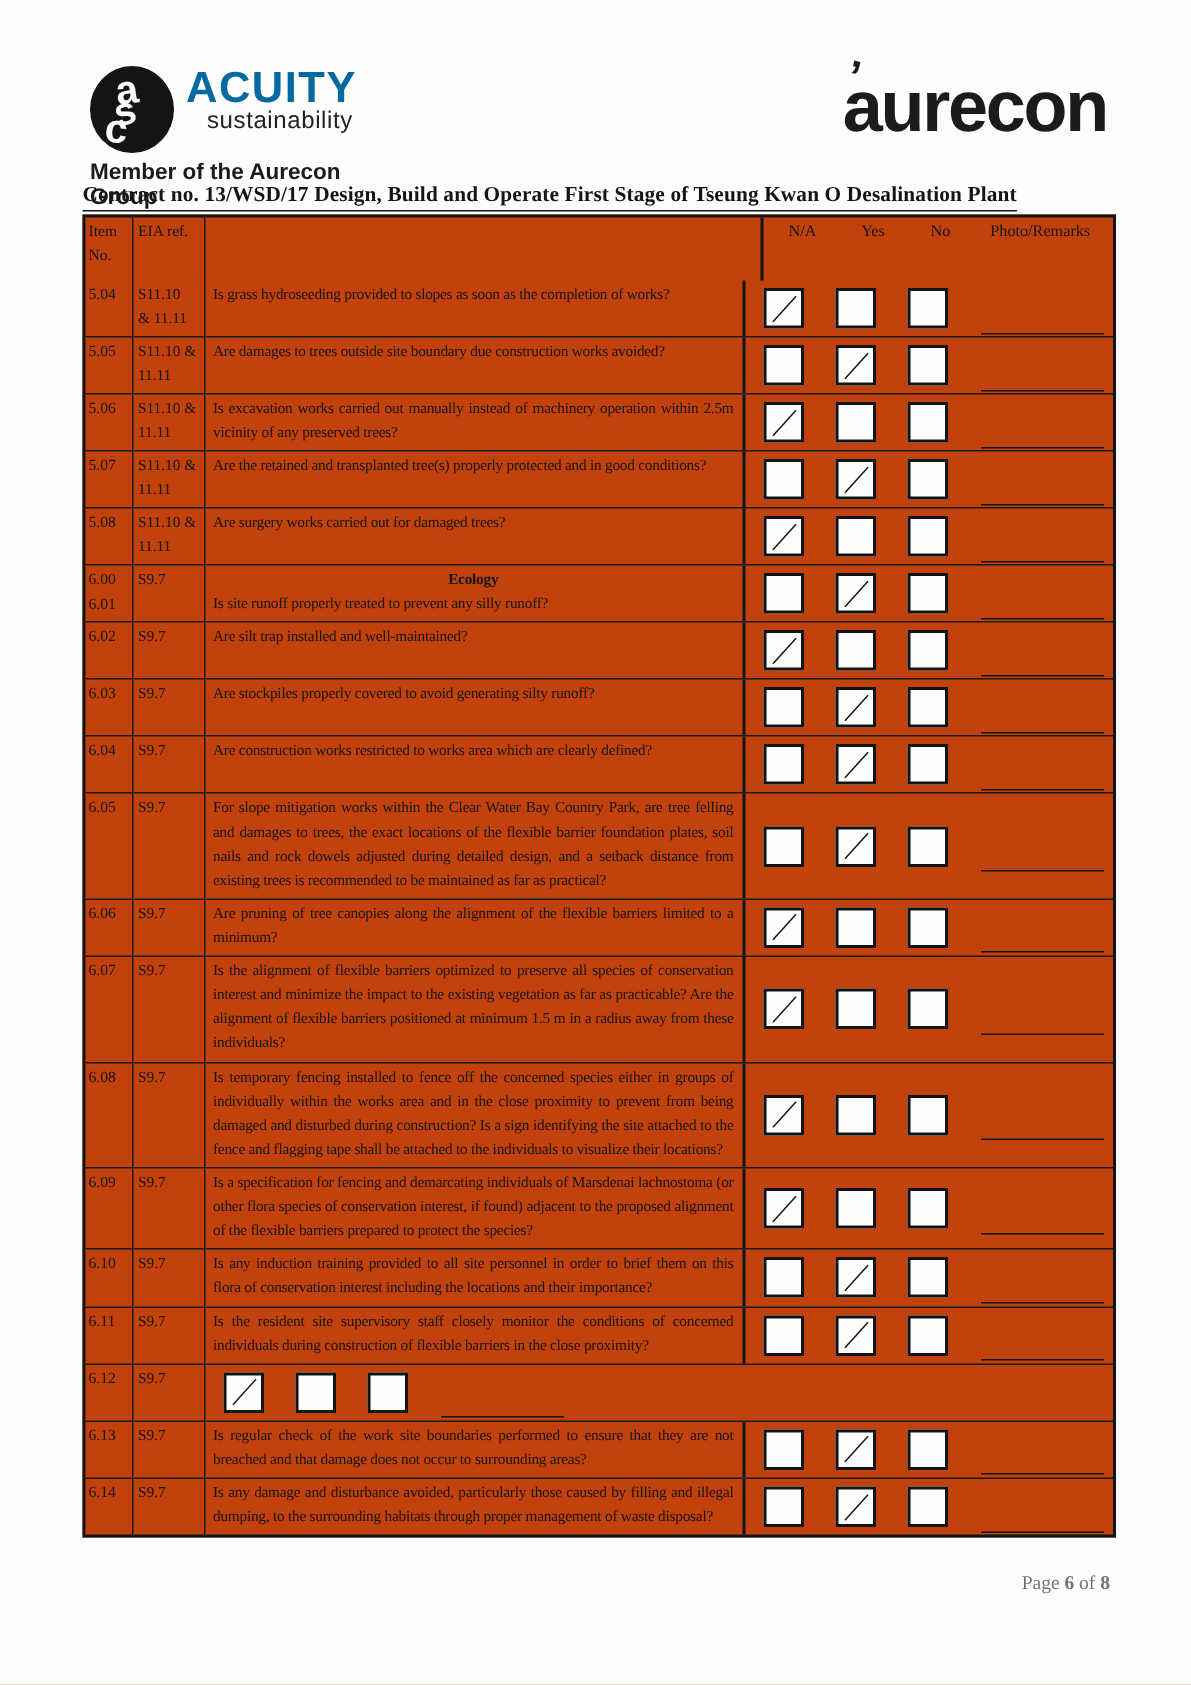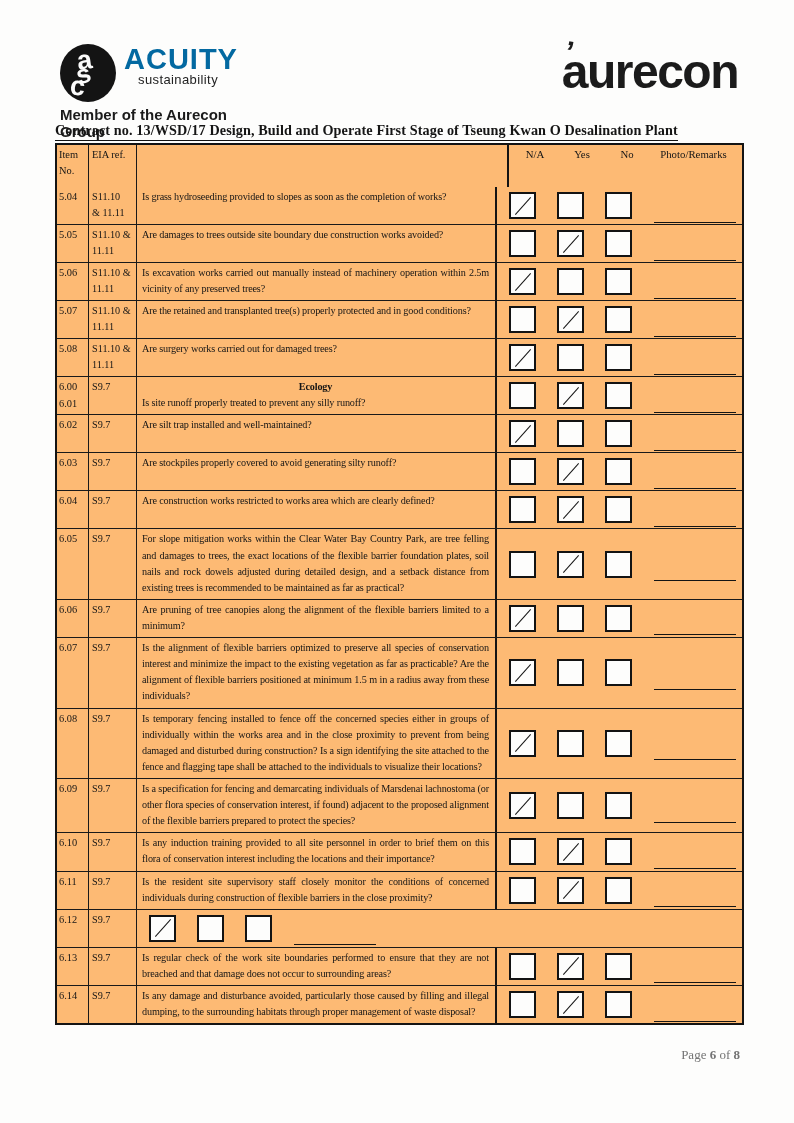--- a/index.html
+++ b/index.html
@@ -9,34 +9,34 @@
   
   .logo-left{position:absolute;left:60px;top:44px;width:215px;}
   .logo-row{display:flex;align-items:flex-start;}
   .circle{position:relative;width:56px;height:58px;background:#141414;border-radius:50%;flex:0 0 auto;}
   .circle span{position:absolute;color:#fbfbfb;font-family:"Liberation Sans",sans-serif;font-weight:800;line-height:1;}
   .circle .l-a{font-size:27px;left:17px;top:3px;transform:rotate(-8deg);}
   .circle .l-s{font-size:26px;left:16px;top:17px;transform:rotate(-14deg);}
   .circle .l-c{font-size:27px;left:10px;top:29px;transform:rotate(6deg);}
   .acuity-text{margin-left:8px;font-family:"Liberation Sans",sans-serif;}
   .acuity-name{font-size:29px;font-weight:800;letter-spacing:1px;color:#0369a1;line-height:1.05;}
-  .acuity-sub{font-size:13px;font-weight:400;letter-spacing:.4px;color:#222;margin-left:14px;margin-top:-2px;}
+  .acuity-sub{font-size:16px;font-weight:400;letter-spacing:.4px;color:#222;margin-left:14px;margin-top:-2px;}
   .member{margin-top:4px;text-align:left;font-family:"Liberation Sans",sans-serif;
           font-weight:700;font-size:15px;color:#1b1b1b;}
   .logo-right{position:absolute;right:56px;top:48px;font-family:"Liberation Sans",sans-serif;}
   .aurecon{position:relative;font-size:48px;font-weight:800;letter-spacing:-1.5px;color:#1b1b1b;line-height:1;}
   .aurecon .acc{position:absolute;left:3px;top:-11px;font-size:30px;font-weight:800;transform:rotate(12deg);}
 
   
   .title-wrap{position:absolute;left:55px;top:121px;width:685px;text-align:left;}
   .title{display:inline-block;font-size:14.2px;font-weight:700;border-bottom:1.6px solid #141414;
          padding-bottom:1px;letter-spacing:.1px;}
 
   
-  .table{position:absolute;left:55px;top:143px;width:685px;border:2px solid #141414;background:#fdba74;}
+  .table{position:absolute;left:55px;top:143px;width:685px;border:2px solid #141414;background:#c2410c;}
   .trow{display:flex;border-top:1.6px solid #1a1a1a;min-height:37px;align-items:stretch;}
   .trow:first-child{border-top:none;}
   .thead{min-height:42px;border-top:none;}
   .c-item{flex:0 0 28px;border-right:1.5px solid #1a1a1a;font-size:10.4px;line-height:1.58;
           padding:2px 1px 2px 2px;}
   .c-ref{flex:0 0 43px;border-right:1.5px solid #1a1a1a;font-size:10.2px;line-height:1.58;
          padding:2px 1px 2px 3px;}
   .c-q{flex:1 1 auto;border-right:2px solid #141414;font-size:10.2px;line-height:1.58;
        letter-spacing:-.15px;padding:2px 6px 3px 5px;text-align:justify;}
   .c-q .sec-head{font-weight:700;text-align:center;}

